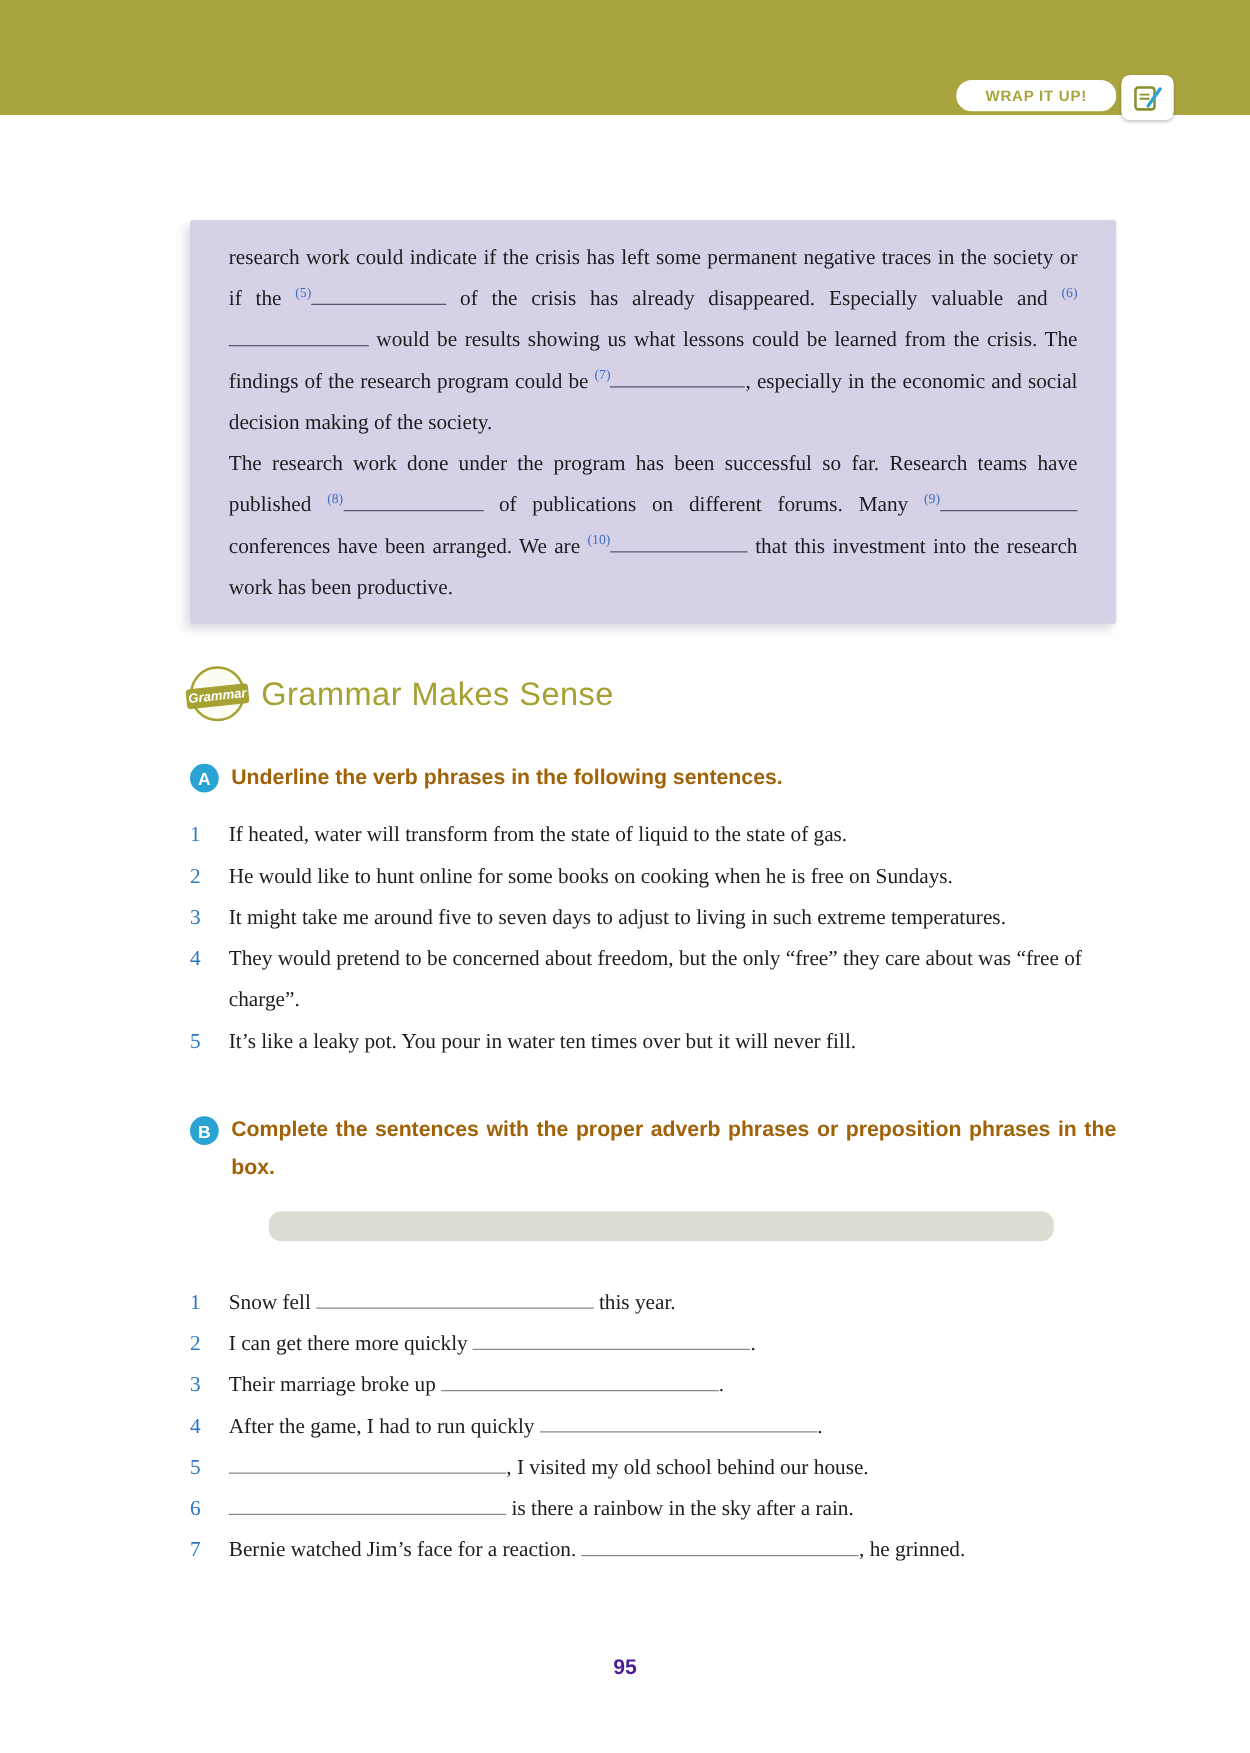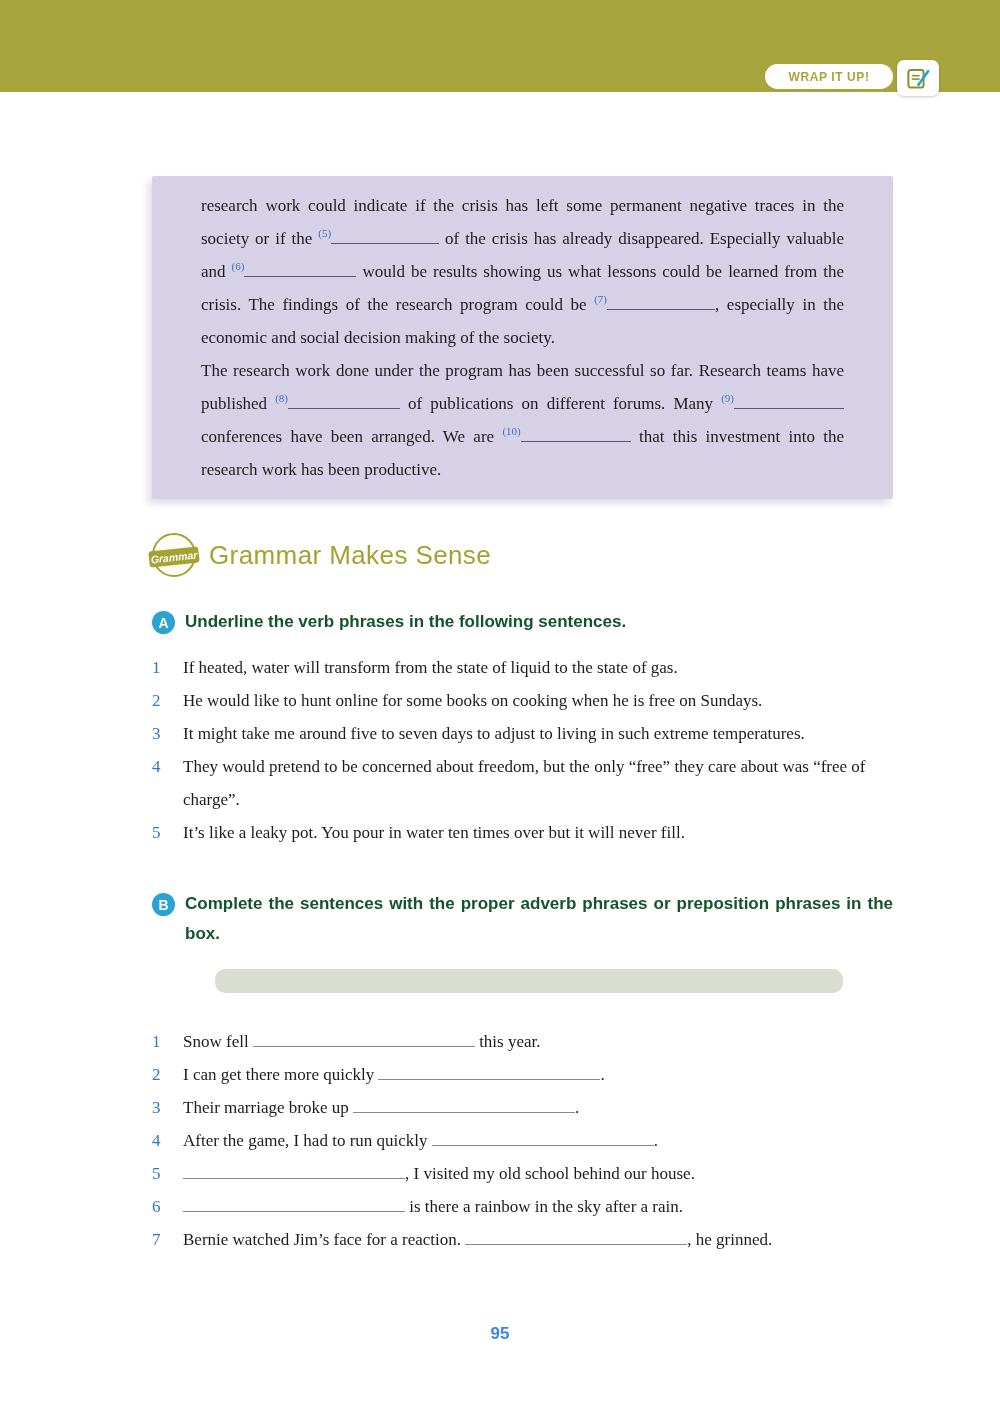--- a/index.html
+++ b/index.html
@@ -29,21 +29,21 @@
   }
   .corner-icon{
     position:absolute;left:897px;top:60px;width:42px;height:36px;background:#ffffff;
     border-radius:7px;display:flex;align-items:center;justify-content:center;
     box-shadow:0 1px 3px rgba(0,0,0,.22);
   }
   
   .content{width:741px;margin-left:152px;}
   
   .reading-box{
-    margin-top:84px;background:var(--purple);padding:13px 49px;border-radius:2px;
+    margin-top:84px;background:var(--purple);padding:13px 31px;border-radius:2px;
     font-size:17px;line-height:33px;text-align:justify;
     box-shadow:-4px 5px 7px rgba(110,104,140,.22);
   }
   .sup{font-size:11px;color:var(--supblue);line-height:0;}
   .blank{display:inline-block;height:14px;border-bottom:1.4px solid #55586e;width:110px;}
   .b-items .blank{border-bottom-color:#8a8a8a;}
   
   .grammar-row{display:flex;align-items:center;gap:13px;margin-top:34px;}
   .stamp{
     width:44px;height:44px;border:2.5px solid var(--olive);border-radius:50%;
@@ -63,42 +63,42 @@
   .section-head{display:flex;gap:10px;align-items:flex-start;}
   .section-a-head{margin-top:30px;}
   .section-b-head{margin-top:40px;}
   .circle{
     width:23px;height:23px;border-radius:50%;background:var(--blue);color:#fff;
     font-family:"Liberation Sans", sans-serif;font-weight:bold;font-size:14px;
     display:flex;align-items:center;justify-content:center;flex-shrink:0;margin-top:4px;
   }
   .instruction{
     font-family:"Liberation Sans", sans-serif;font-weight:bold;font-size:17px;
-    line-height:30px;color:#14532d;flex:1;
+    line-height:30px;color:#a16207;flex:1;
   }
   .section-b-head .instruction{text-align:justify;}
   
   .items{margin-top:14px;}
   .b-items{margin-top:32px;}
   .item{display:flex;font-size:17px;line-height:33px;}
   .item .num{width:31px;color:var(--numblue);flex-shrink:0;}
   .item .txt{flex:1;}
   
   .phrase-box{
     margin-top:20px;margin-left:63px;width:628px;background:var(--sage);
     border-radius:10px;padding:12px 18px;
   }
   .phrase-line{
     display:flex;justify-content:center;gap:30px;
     font-size:16.5px;line-height:23.5px;white-space:nowrap;
   }
   
   .page-num{
     position:absolute;left:0;right:0;top:1324px;text-align:center;
-    font-family:"Liberation Sans", sans-serif;font-weight:bold;font-size:17px;color:#3b82f6;
+    font-family:"Liberation Sans", sans-serif;font-weight:bold;font-size:17px;color:#4c1d95;
   }
 </style>
 </head>
 <body>
 
 <div class="band">
   <div class="wrap-pill">WRAP IT UP!</div>
   <div class="corner-icon">
     <svg viewBox="0 0 24 24" width="27" height="27" aria-hidden="true">
       <rect x="3" y="4.5" width="13.5" height="15.5" rx="2" fill="none" stroke="#8a8f2e" stroke-width="1.8"></rect>

